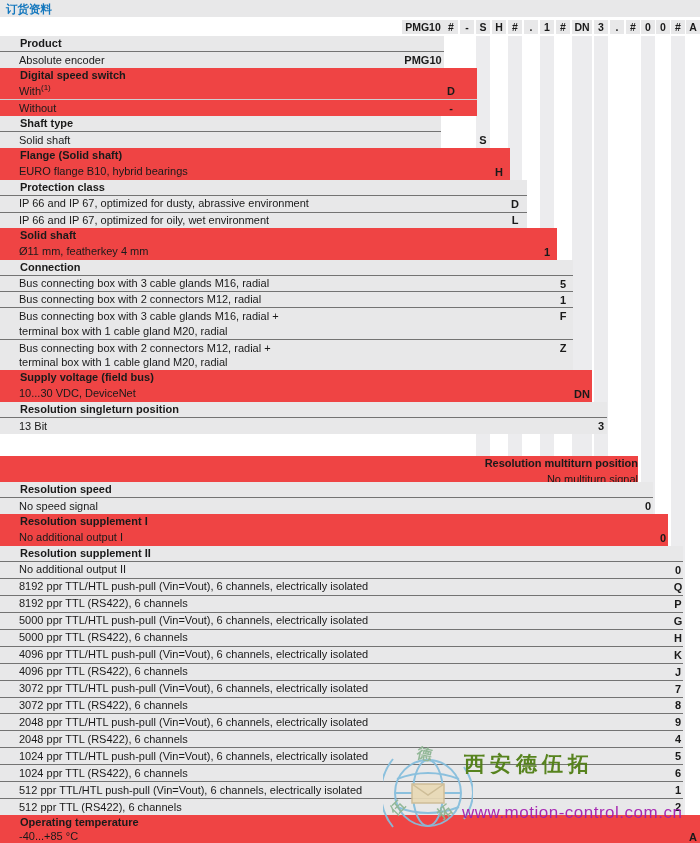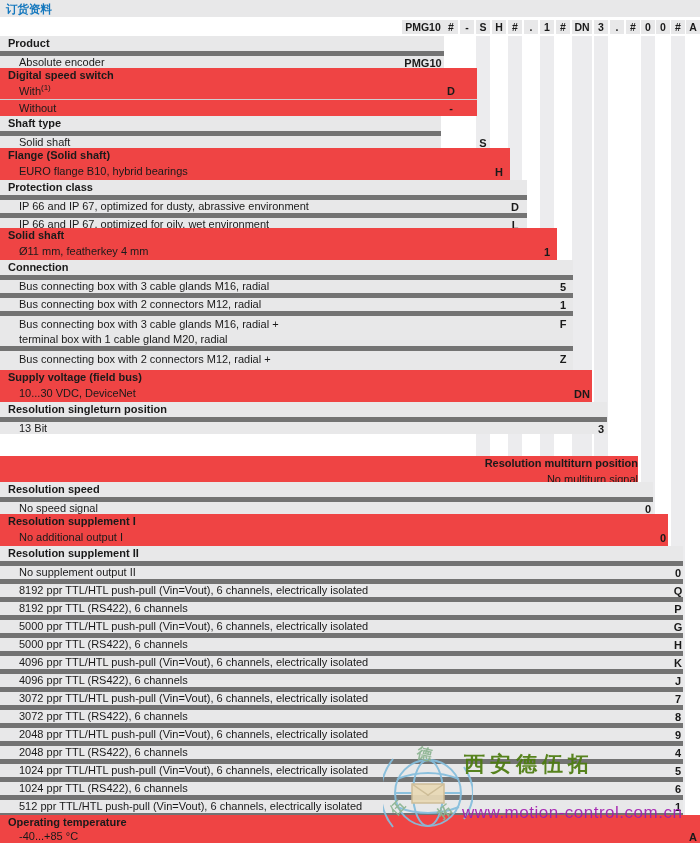--- a/index.html
+++ b/index.html
@@ -6,31 +6,31 @@
   .page{position:relative;width:700px;height:843px;background:#ffffff;overflow:hidden;
         font-family:"Liberation Sans",sans-serif;color:#1a1a1a;}
   .titlebar{position:absolute;left:0;top:0;width:700px;height:17px;background:#e8e8e9;}
   .titlebar span{position:absolute;left:6px;top:2px;font-size:11.5px;font-weight:bold;color:#1578be;}
   .hdr-cell{position:absolute;top:20px;height:14px;background:#e8e8e9;font-size:10.5px;
             font-weight:bold;text-align:center;line-height:14px;}
   .stripe{position:absolute;top:36px;height:779px;background:#ececee;}
   .section{position:absolute;left:0;display:flex;flex-direction:column;box-sizing:border-box;}
   .section.gray{background:#e8e8e9;}
   .section.white{background:#ef4444;}
-  .sec-header{flex:0 0 15px;font-weight:bold;font-size:11px;line-height:15px;padding-left:8px;
+  .sec-header{flex:0 0 15px;font-weight:bold;font-size:11px;line-height:15px;padding-left:20px;
               white-space:nowrap;}
   .rows{flex:1;display:flex;flex-direction:column;}
   .row{position:relative;flex:1;font-size:11px;display:flex;align-items:center;box-sizing:border-box;}
   .row.two{flex:2;align-items:flex-start;}
   .row .txt{padding-left:19px;line-height:13px;white-space:nowrap;}
   .row.two .txt{line-height:14.5px;padding-top:1px;}
   .code{position:absolute;width:44px;text-align:center;font-weight:bold;font-size:11px;
         top:50%;transform:translateY(-50%);}
   .row.two .code{top:2px;transform:none;}
-  .section.gray .row{border-top:5px solid #737373;}
+  .section.gray .row{border-top:1px solid #737373;}
   .section.white .row:not(:first-child){border-top:1px solid #cdcfd1;}
   sup{font-size:8px;line-height:0;}
   
   .watermark{position:absolute;left:0;top:0;width:700px;height:843px;pointer-events:none;opacity:.93;}
   .globe{position:absolute;left:383px;top:745px;}
   .wm-char{position:absolute;font-size:15px;font-weight:bold;color:#8cb491;}
   .wm-char-top{left:417px;top:745px;transform:rotate(12deg);}
   .wm-char-bl{left:391px;top:799px;font-size:14px;transform:rotate(-45deg);}
   .wm-char-br{left:438px;top:803px;font-size:14px;transform:rotate(-38deg);}
   .wm-company{position:absolute;left:464px;top:750px;font-size:21px;font-weight:bold;
@@ -207,21 +207,21 @@
           <div class="row">
             <span class="txt">No additional output I</span>
             <span class="code" style="left: 641px;">0</span>
           </div>
         </div>
       </div>
       <div class="section gray" style="top: 546px; height: 269px; width: 683px;">
         <div class="sec-header">Resolution supplement II</div>
         <div class="rows">
           <div class="row">
-            <span class="txt">No supplement output II</span>
+            <span class="txt">No additional output II</span>
             <span class="code" style="left: 656px;">0</span>
           </div>
           <div class="row">
             <span class="txt">8192 ppr TTL/HTL push-pull (Vin=Vout), 6 channels, electrically isolated</span>
             <span class="code" style="left: 656px;">Q</span>
           </div>
           <div class="row">
             <span class="txt">8192 ppr TTL (RS422), 6 channels</span>
             <span class="code" style="left: 656px;">P</span>
           </div>

